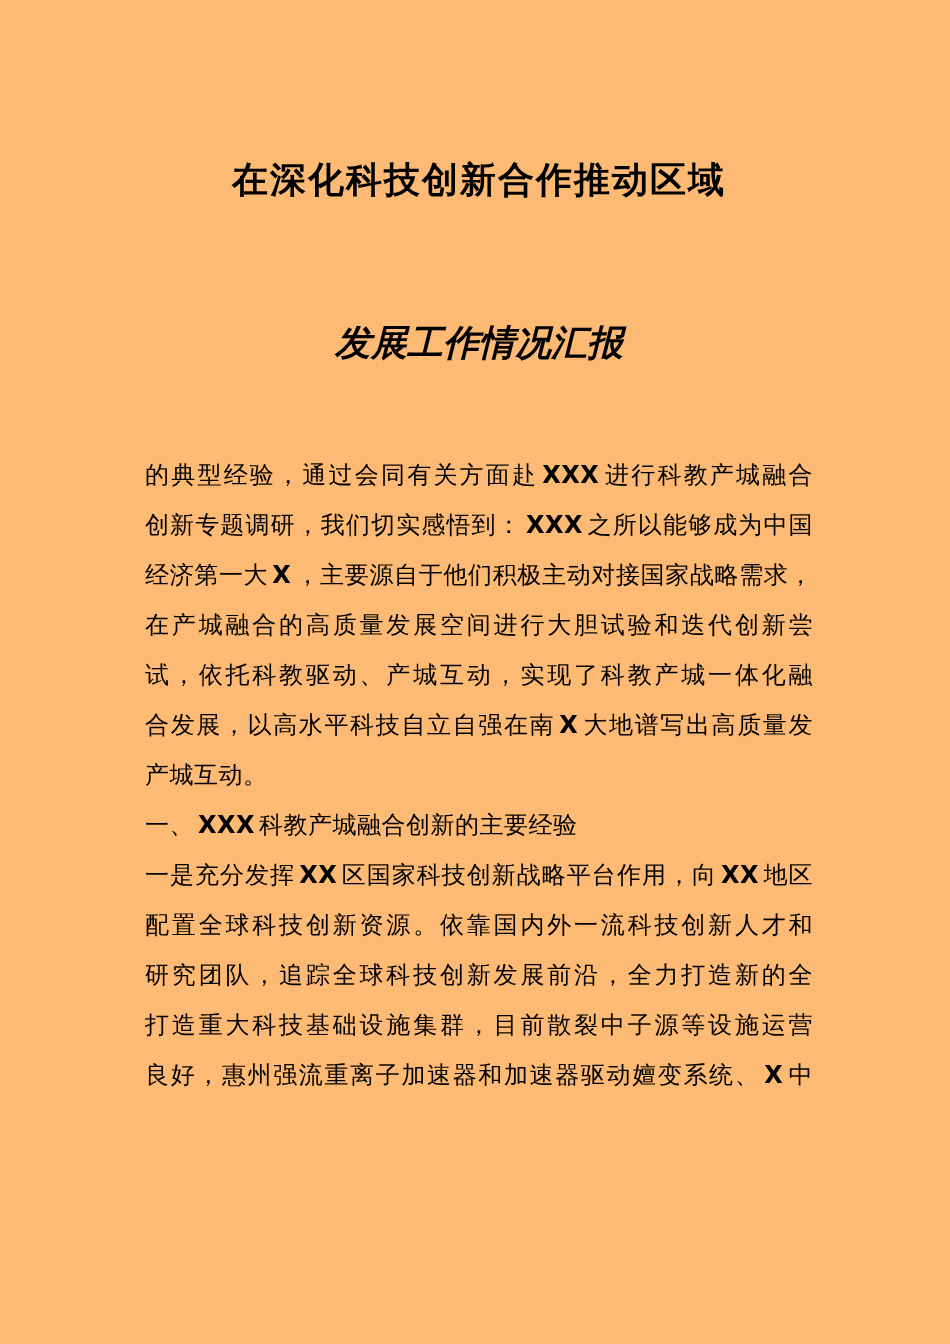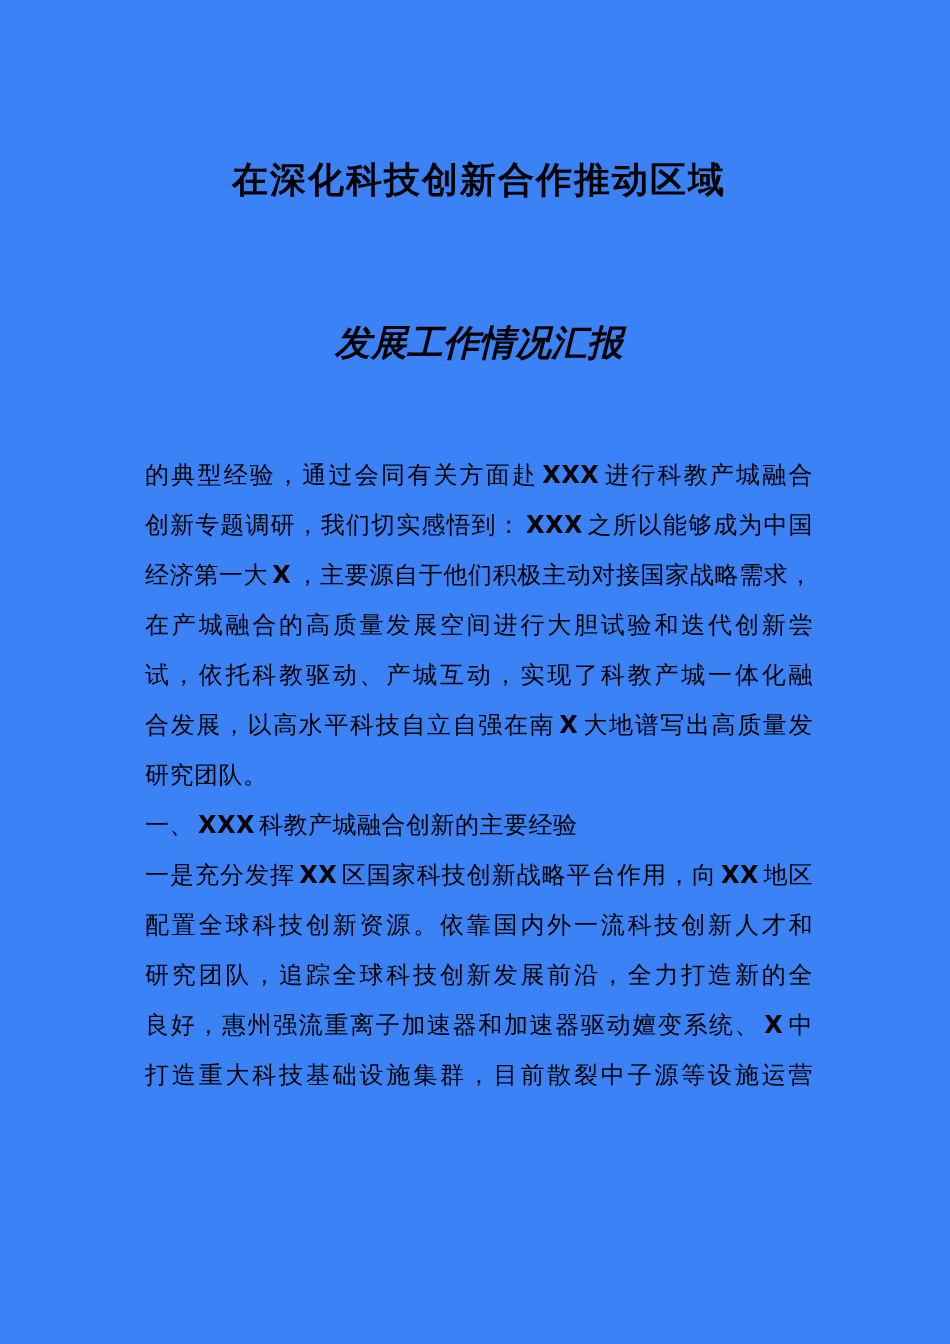--- a/index.html
+++ b/index.html
@@ -4,21 +4,21 @@
 <style>
   html, body {
     margin: 0;
     padding: 0;
     background: #ffffff;
   }
   .page {
     position: relative;
     width: 950px;
     height: 1344px;
-    background: #3b82f6;
+    background: #fdba74;
     color: #000000;
     overflow: hidden;
     box-sizing: border-box;
     padding: 0 137px 0 145px;
     font-family: "Liberation Serif", "DejaVu Serif", serif;
   }
   .doc-title {
     margin: 0;
     text-align: center;
     font-weight: bold;
@@ -68,21 +68,21 @@
     <h1 class="doc-title line1">在深化科技创新合作推动区域</h1>
     <h1 class="doc-title line2">发展工作情况汇报</h1>
   </header>
   <div class="doc-body">
       <div class="body-line justify">的典型经验，通过会同有关方面赴<span class="latin">XXX</span>进行科教产城融合</div>
       <div class="body-line justify">创新专题调研，我们切实感悟到：<span class="latin">XXX</span>之所以能够成为中国</div>
       <div class="body-line justify">经济第一大<span class="latin">X</span>，主要源自于他们积极主动对接国家战略需求，</div>
       <div class="body-line justify">在产城融合的高质量发展空间进行大胆试验和迭代创新尝</div>
       <div class="body-line justify">试，依托科教驱动、产城互动，实现了科教产城一体化融</div>
       <div class="body-line justify">合发展，以高水平科技自立自强在南<span class="latin">X</span>大地谱写出高质量发</div>
-      <div class="body-line left">研究团队。</div>
+      <div class="body-line left">产城互动。</div>
       <div class="body-line left">一、<span class="latin">XXX</span>科教产城融合创新的主要经验</div>
       <div class="body-line justify">一是充分发挥<span class="latin">XX</span>区国家科技创新战略平台作用，向<span class="latin">XX</span>地区</div>
       <div class="body-line justify">配置全球科技创新资源。依靠国内外一流科技创新人才和</div>
       <div class="body-line justify">研究团队，追踪全球科技创新发展前沿，全力打造新的全</div>
+      <div class="body-line justify">打造重大科技基础设施集群，目前散裂中子源等设施运营</div>
       <div class="body-line justify">良好，惠州强流重离子加速器和加速器驱动嬗变系统、<span class="latin">X</span>中</div>
-      <div class="body-line justify">打造重大科技基础设施集群，目前散裂中子源等设施运营</div>
     </div>
 </div>
 
 </body></html>

